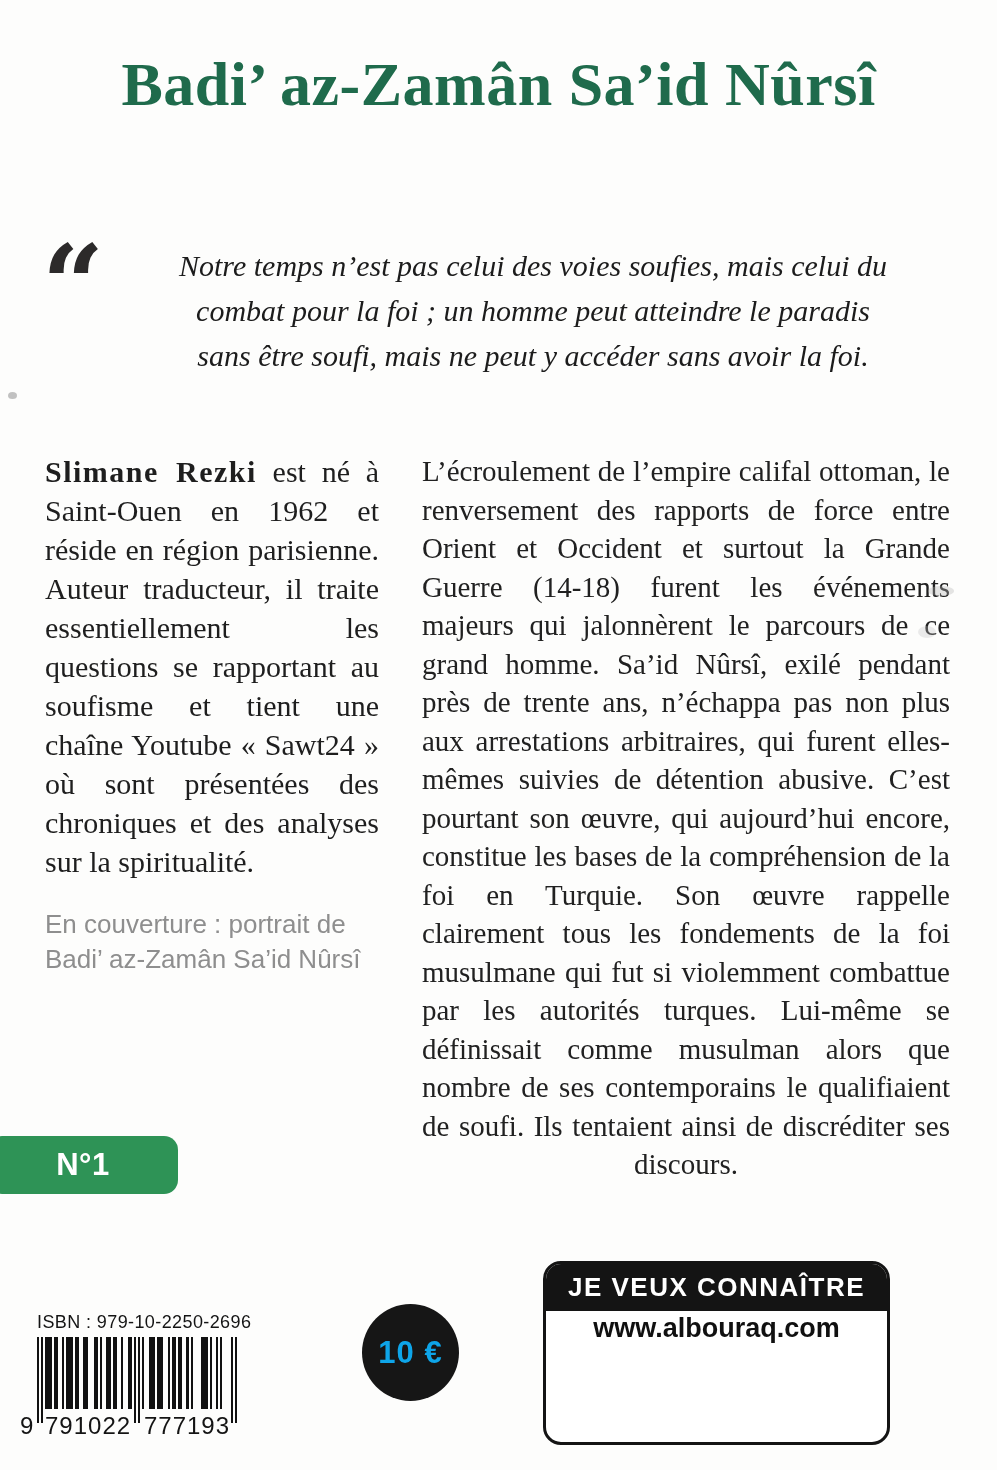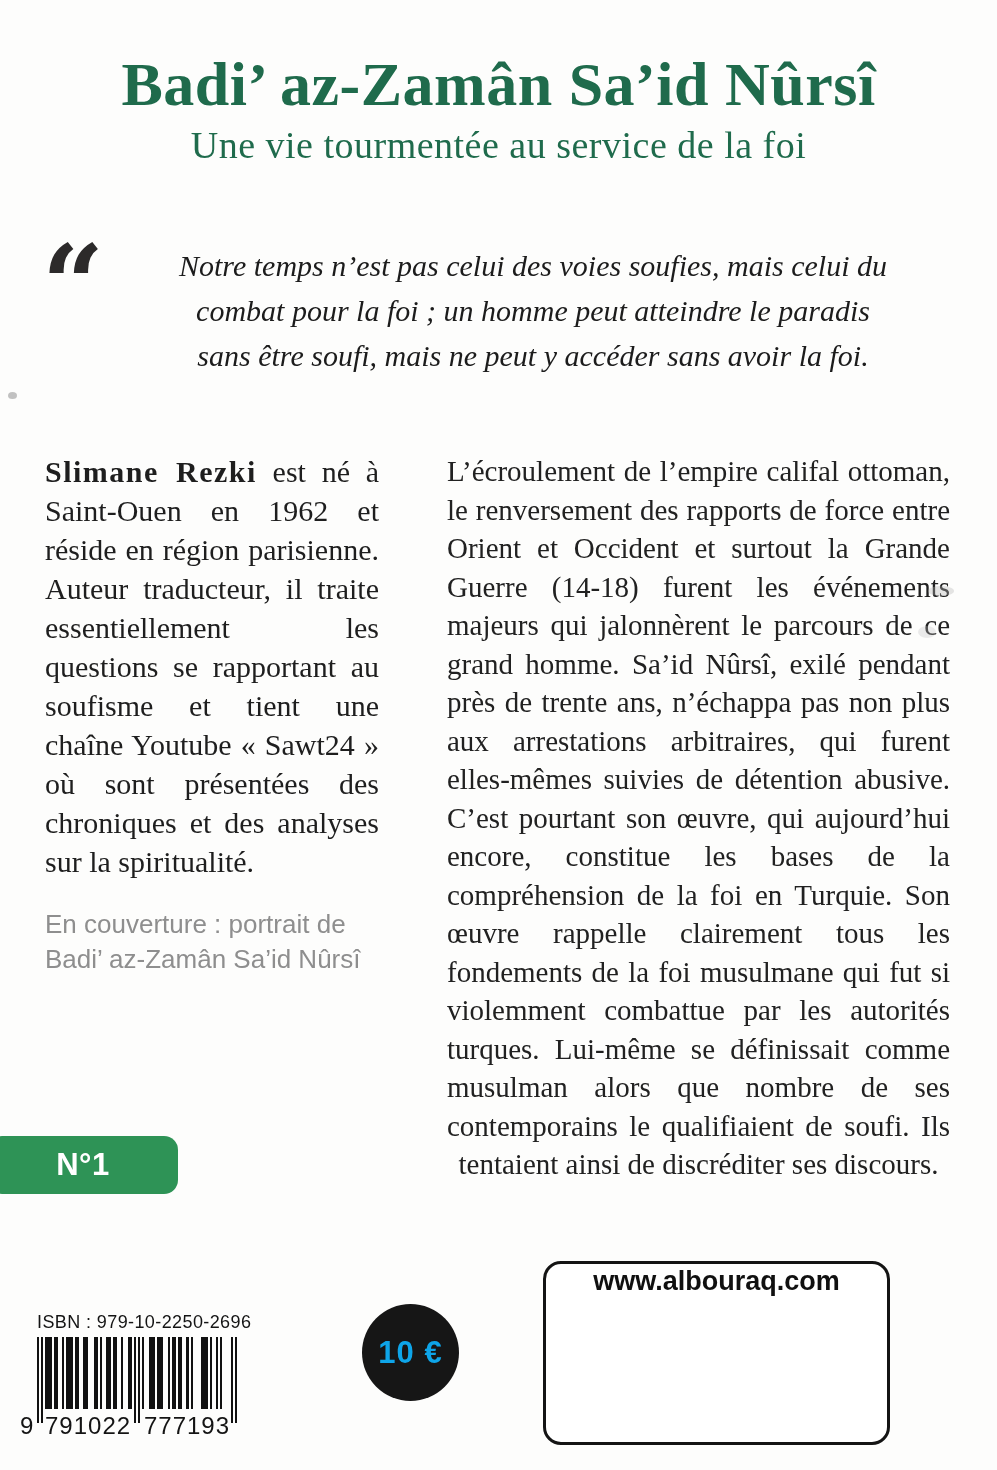--- a/index.html
+++ b/index.html
@@ -16,21 +16,21 @@
   .quote{position:absolute;top:243px;left:42px;right:45px;}
   .qmark{
     position:absolute;left:0;top:-12px;font-size:108px;line-height:1;
     color:#2c2a2a;font-family:"DejaVu Serif",serif;font-weight:bold;
   }
   .qtext{
     margin:0 0 0 72px;text-align:center;font-style:italic;
     font-size:30px;line-height:45px;color:#1c1c1c;
   }
   
-  .columns{position:absolute;top:452px;left:45px;right:47px;display:flex;gap:68px;}
+  .columns{position:absolute;top:452px;left:45px;right:47px;display:flex;gap:43px;}
   .col-left{width:334px;flex:none;}
   .col-right{flex:1;}
   .bio{margin:0;font-size:30px;line-height:39px;text-align:justify;}
   .bio b{letter-spacing:1.5px;}
   .caption{
     margin:26px 0 0;font-family:"Liberation Sans","DejaVu Sans",sans-serif;
     font-size:26px;line-height:35px;color:#8e8e8e;white-space:pre-line;
   }
   .desc{
     margin:0;font-size:29px;line-height:38.5px;color:#212121;
@@ -82,21 +82,20 @@
   .art2{left:928px;top:586px;width:26px;height:10px;background:#b5b5b5;opacity:.35;}
   .art3{left:918px;top:626px;width:18px;height:12px;background:#c0c0c0;opacity:.3;}
 </style>
 </head>
 <body>
 
 <div class="page">
 
   <div class="hdr">
     <h1 class="title green-text" style="color: rgb(31, 107, 76);">Badi’ az-Zamân Sa’id Nûrsî</h1>
-    <h2 class="subtitle green-text" style="color: rgb(31, 107, 76);">Une vie tourmentée au service de la foi</h2>
   </div>
 
   <div class="quote">
     <span class="qmark">“</span>
     <p class="qtext"><span>Notre temps n’est pas celui des voies soufies, mais celui du</span><br>
       <span>combat pour la foi ; un homme peut atteindre le paradis</span><br>
       <span>sans être soufi, mais ne peut y accéder sans avoir la foi.</span></p>
   </div>
 
   <div class="columns">
@@ -173,20 +172,21 @@
       <span class="bc-d2">791022</span>
       <span class="bc-d3">777193</span>
     </div>
   </div>
 
   <div class="price">
     <span>10 €</span>
   </div>
 
   <div class="promo">
+    <div class="promo-header">JE VEUX CONNAÎTRE</div>
     <p class="promo-url">www.albouraq.com</p>
   </div>
 
   <div class="art art1"></div>
   <div class="art art2"></div>
   <div class="art art3"></div>
 
 </div>
 
 </body></html>

